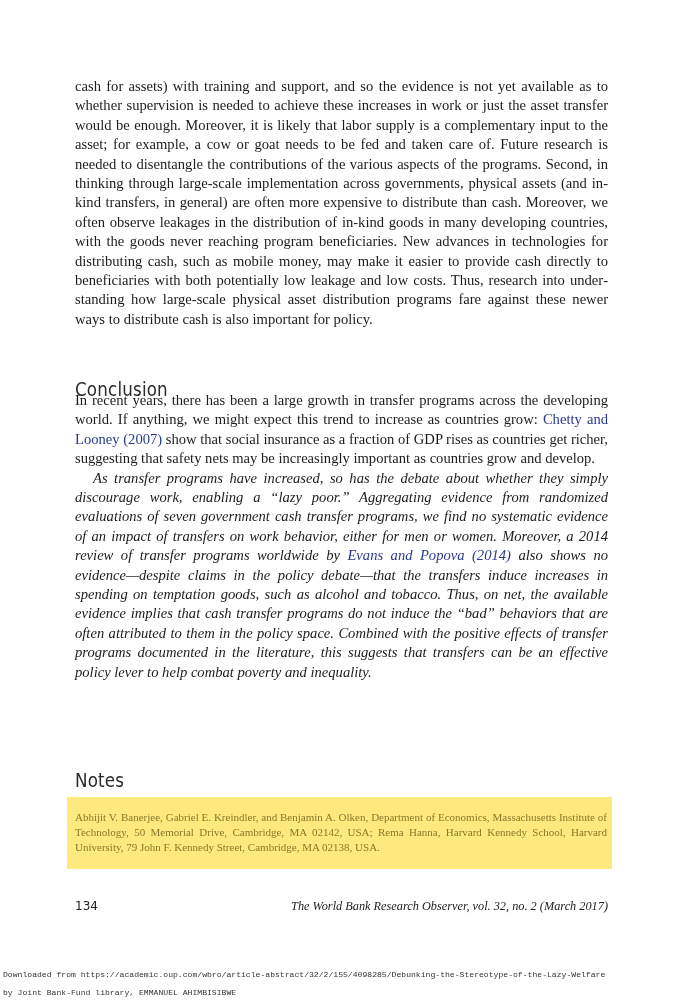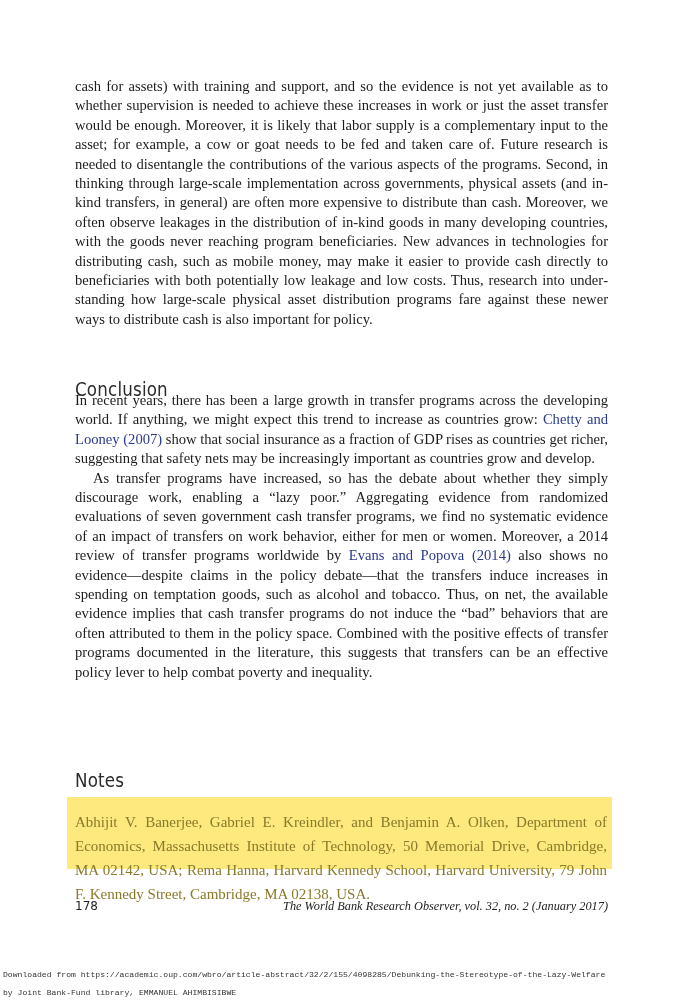--- a/index.html
+++ b/index.html
@@ -5,37 +5,37 @@
   html, body { margin: 0; padding: 0; background: #ffffff; }
   body { width: 700px; height: 1000px; position: relative; overflow: hidden; color: #1a1a1a; }
   .page { position: absolute; left: 0; top: 0; width: 700px; height: 1000px; }
   .body-text {
     position: absolute; left: 75px; width: 533px;
     font-family: "Liberation Serif", "DejaVu Serif", serif;
     font-size: 14.6px; line-height: 19.4px; text-align: justify;
     hyphens: manual; color: #1c1c1c; margin: 0;
   }
   .body-text p { margin: 0; }
-  .indent { text-indent: 18px; }
+  .indent { text-indent: 18px; font-style: italic; }
   .link { color: #2a3a8c; }
   .ital { }
   .heading {
     position: absolute; left: 75px;
     font-family: "DejaVu Sans", "Liberation Sans", sans-serif;
     font-size: 19px; font-weight: normal; color: #2b2b2b; margin: 0;
     letter-spacing: 0.2px; transform: scaleX(0.88); transform-origin: left center;
   }
   .notes-box {
     position: absolute; left: 67px; top: 797px; width: 545px; height: 72px;
     background: #fde97e;
   }
   .notes-text {
     position: absolute; left: 75px; top: 810px; width: 532px;
     font-family: "Liberation Serif", "DejaVu Serif", serif;
-    font-size: 15px; line-height: 24px; text-align: justify;
+    font-size: 11px; line-height: 15px; text-align: justify;
     color: #8a7a2a; margin: 0;
   }
   .footer-page {
     position: absolute; left: 75px; top: 899px;
     font-family: "DejaVu Sans", "Liberation Sans", sans-serif;
     font-size: 12px; color: #222;
   }
   .footer-journal {
     position: absolute; right: 92px; top: 899px;
     font-family: "Liberation Serif", "DejaVu Serif", serif;
@@ -67,20 +67,20 @@
     <p class="indent">
       <span>As transfer programs have increased, so has the debate about whether they sim­ply discourage work, enabling a “lazy poor.” Aggregating evidence from random­ized evaluations of seven government cash transfer programs, we find no systematic evidence of an impact of transfers on work behavior, either for men or women. Moreover, a 2014 review of transfer programs worldwide by </span><span class="link">Evans and Popova (2014)</span><span> also shows no evidence—despite claims in the policy debate—that the transfers induce increases in spending on temptation goods, such as alcohol and tobacco. Thus, on net, the available evidence implies that cash transfer pro­grams do not induce the “bad” behaviors that are often attributed to them in the policy space. Combined with the positive effects of transfer programs documented in the literature, this suggests that transfers can be an effective policy lever to help combat poverty and inequality.</span>
     </p>
   </div>
 
   <h2 class="heading" style="top:769px;">Notes</h2>
 
   <div class="notes-box"></div>
   <p class="notes-text">Abhijit V. Banerjee, Gabriel E. Kreindler, and Benjamin A. Olken, Department of Economics, Massachusetts Institute of Technology, 50 Memorial Drive, Cambridge, MA 02142, USA; Rema Hanna, Harvard Kennedy School, Harvard University, 79 John F. Kennedy Street, Cambridge, MA 02138, USA.</p>
 
-  <div class="footer-page">178</div>
-  <div class="footer-journal">The World Bank Research Observer, vol. 32, no. 2 (January 2017)</div>
+  <div class="footer-page">134</div>
+  <div class="footer-journal">The World Bank Research Observer, vol. 32, no. 2 (March 2017)</div>
 
   <div class="download-note"><span>Downloaded from https://academic.oup.com/wbro/article-abstract/32/2/155/4098285/Debunking-the-Stereotype-of-the-Lazy-Welfare</span>
 <span>by Joint Bank-Fund library, EMMANUEL AHIMBISIBWE</span>
 <span>on 20 September 2017</span></div>
 
 </div>
 
 </body></html>

